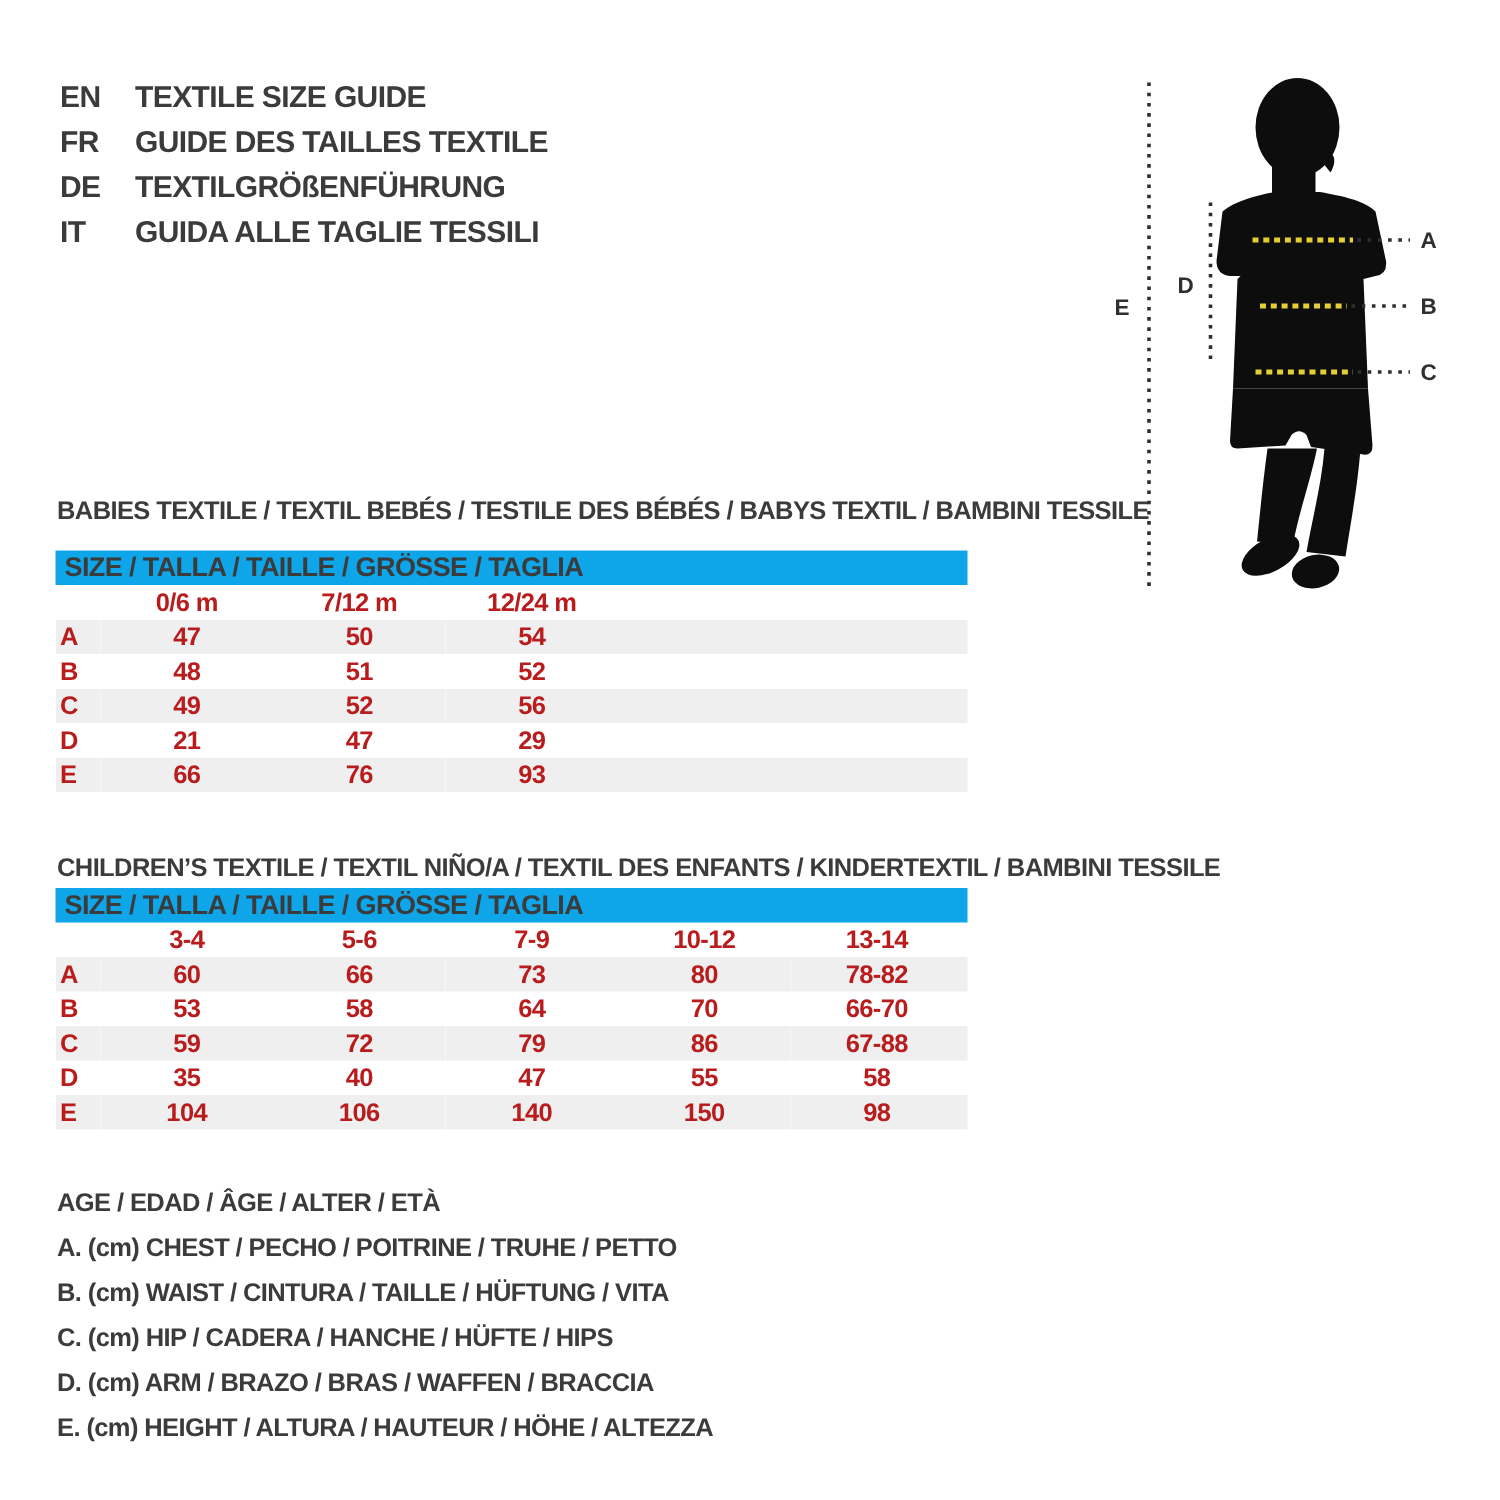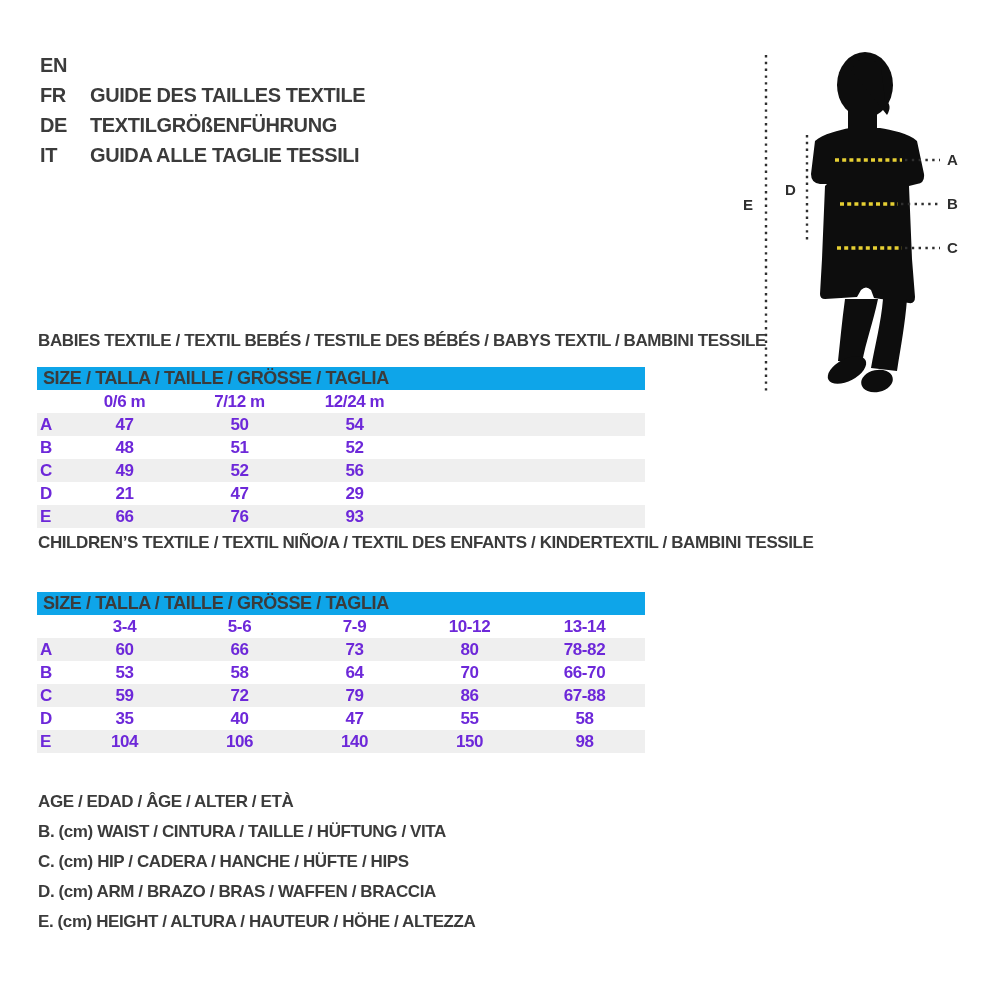--- a/index.html
+++ b/index.html
@@ -6,47 +6,48 @@
   .page{position:relative;width:1000px;height:1000px;background:#fff;overflow:hidden;
         font-family:"Liberation Sans","DejaVu Sans",sans-serif;color:#3b3b3b;
         letter-spacing:-0.4px;padding-left:48px;}
   
   .langs{position:absolute;left:40px;top:50px;font-size:20px;font-weight:700;line-height:30px;}
   .lang-row{display:flex;}
   .lang-code{width:50px;flex:0 0 50px;}
   
   .section-title{position:absolute;left:38px;font-size:17px;font-weight:700;white-space:nowrap;text-align:right;}
   .babies-title{top:331px;}
-  .children-title{top:533px;}
+  .children-title{top:569px;}
   
   .size-table-wrap{position:absolute;left:37px;width:608px;}
   .babies-wrap{top:367px;}
   .children-wrap{top:592px;}
   .size-bar{height:23px;line-height:23px;background:#0ea5e9;font-size:18px;font-weight:700;
             padding-left:6px;box-sizing:border-box;white-space:nowrap;}
   table.size-table{border-collapse:collapse;table-layout:fixed;width:608px;
-                   font-size:17px;font-weight:700;color:#6d28d9;}
+                   font-size:17px;font-weight:700;color:#b91c1c;}
   table.size-table td{height:23px;padding:0;text-align:center;overflow:hidden;}
   table.size-table td.rowlab{text-align:left;padding-left:3px;}
   tr.stripe{background:#efefef;}
   
   .legend{position:absolute;left:38px;top:787px;font-size:17px;font-weight:700;line-height:30px;white-space:nowrap;}
   
   .figure{position:absolute;left:735px;top:45px;width:250px;height:355px;}
   .figure text{font-family:"Liberation Sans","DejaVu Sans",sans-serif;font-weight:700;
                font-size:15px;fill:#2f2f2f;letter-spacing:0;}
 </style>
 </head>
 <body>
 
 <div class="page">
 
   <div class="langs">
     <div class="lang-row">
       <span class="lang-code">EN</span>
+      <span class="lang-title">TEXTILE SIZE GUIDE</span>
     </div>
     <div class="lang-row">
       <span class="lang-code">FR</span>
       <span class="lang-title">GUIDE DES TAILLES TEXTILE</span>
     </div>
     <div class="lang-row">
       <span class="lang-code">DE</span>
       <span class="lang-title">TEXTILGRÖßENFÜHRUNG</span>
     </div>
     <div class="lang-row">
@@ -225,19 +226,20 @@
         <td>150</td>
         <td>98</td>
         <td></td>
       </tr>
     </tbody>
       </table>
   </div>
 
   <div class="legend">
     <div>AGE / EDAD / ÂGE / ALTER / ETÀ</div>
+    <div>A. (cm) CHEST / PECHO / POITRINE / TRUHE / PETTO</div>
     <div>B. (cm) WAIST / CINTURA / TAILLE / HÜFTUNG / VITA</div>
     <div>C. (cm) HIP / CADERA / HANCHE / HÜFTE / HIPS</div>
     <div>D. (cm) ARM / BRAZO / BRAS / WAFFEN / BRACCIA</div>
     <div>E. (cm) HEIGHT / ALTURA / HAUTEUR / HÖHE / ALTEZZA</div>
   </div>
 
 </div>
 
 </body></html>

